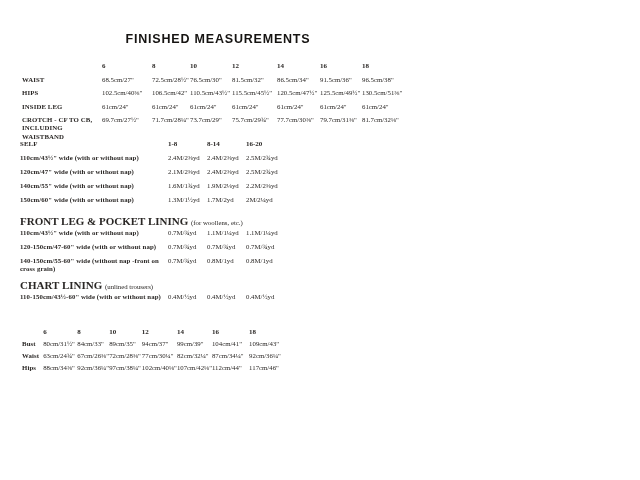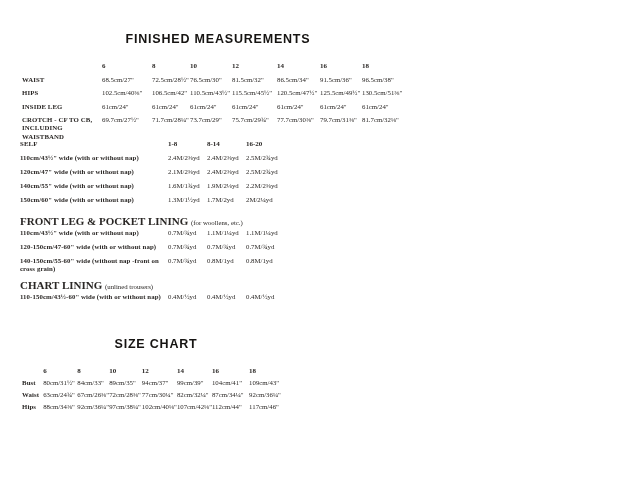--- a/index.html
+++ b/index.html
@@ -177,21 +177,20 @@
           <td class="row-label">110-150cm/43½-60" wide (with or without nap)</td>
           <td class="val">0.4M/½yd</td>
           <td class="val">0.4M/½yd</td>
           <td class="val">0.4M/½yd</td>
         </tr>
       </tbody>
   </table>
 </section>
 
 <section id="size-section">
-  <h1 class="sans-title">SIZE CHART</h1>
   <table id="size-table">
     <colgroup>
       <col style="width:17px">
         <col style="width:35px">
         <col style="width:32px">
         <col style="width:33px">
       <col style="width:34px">
         <col style="width:31px">
         <col style="width:39px">
         <col style="width:44px">

